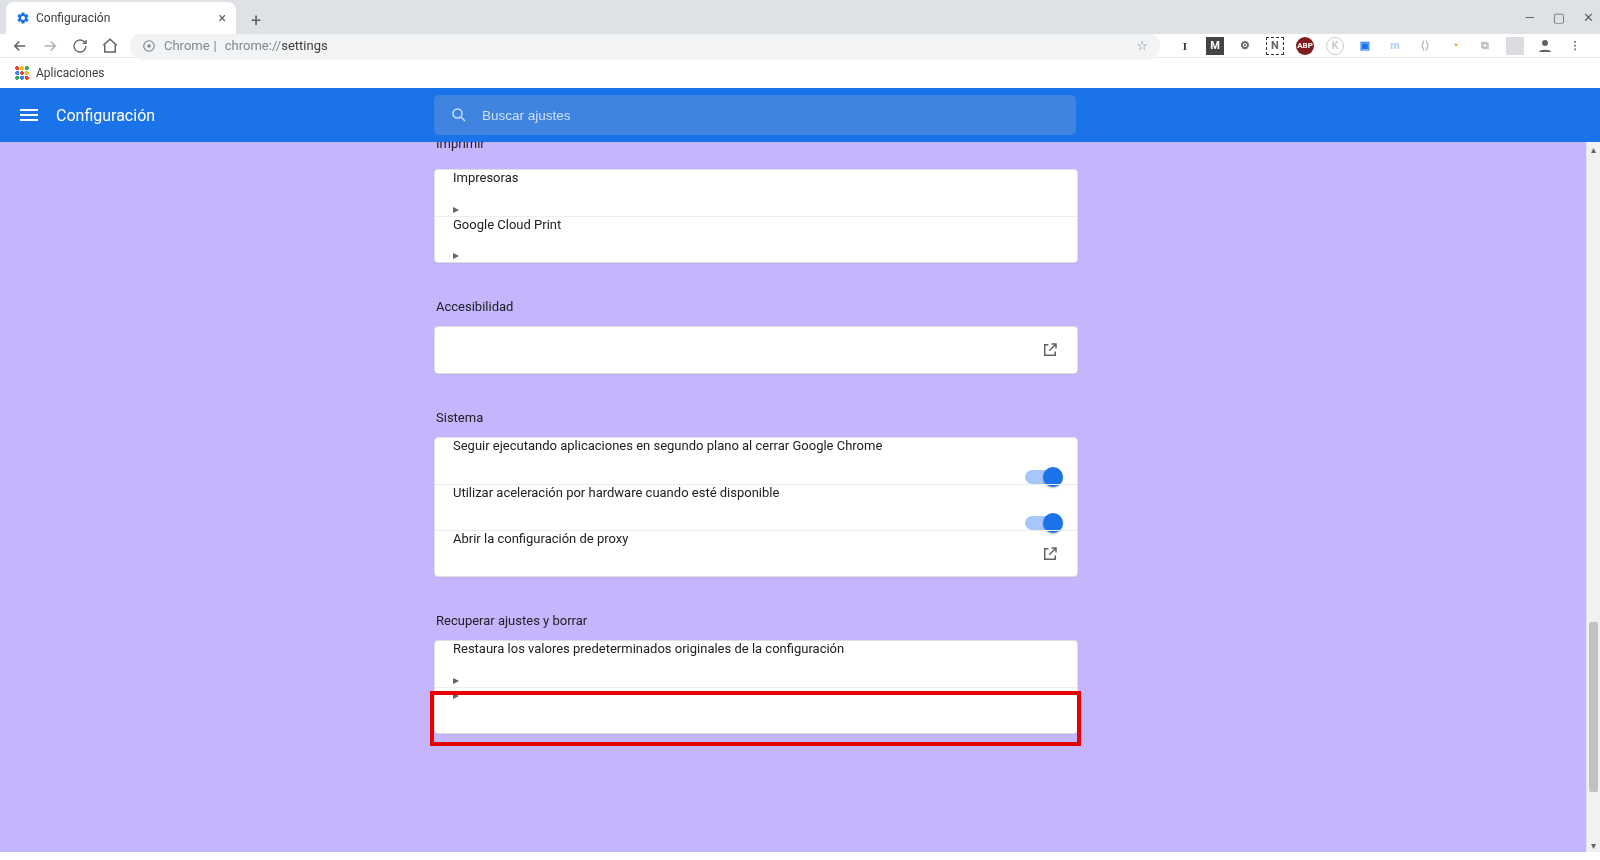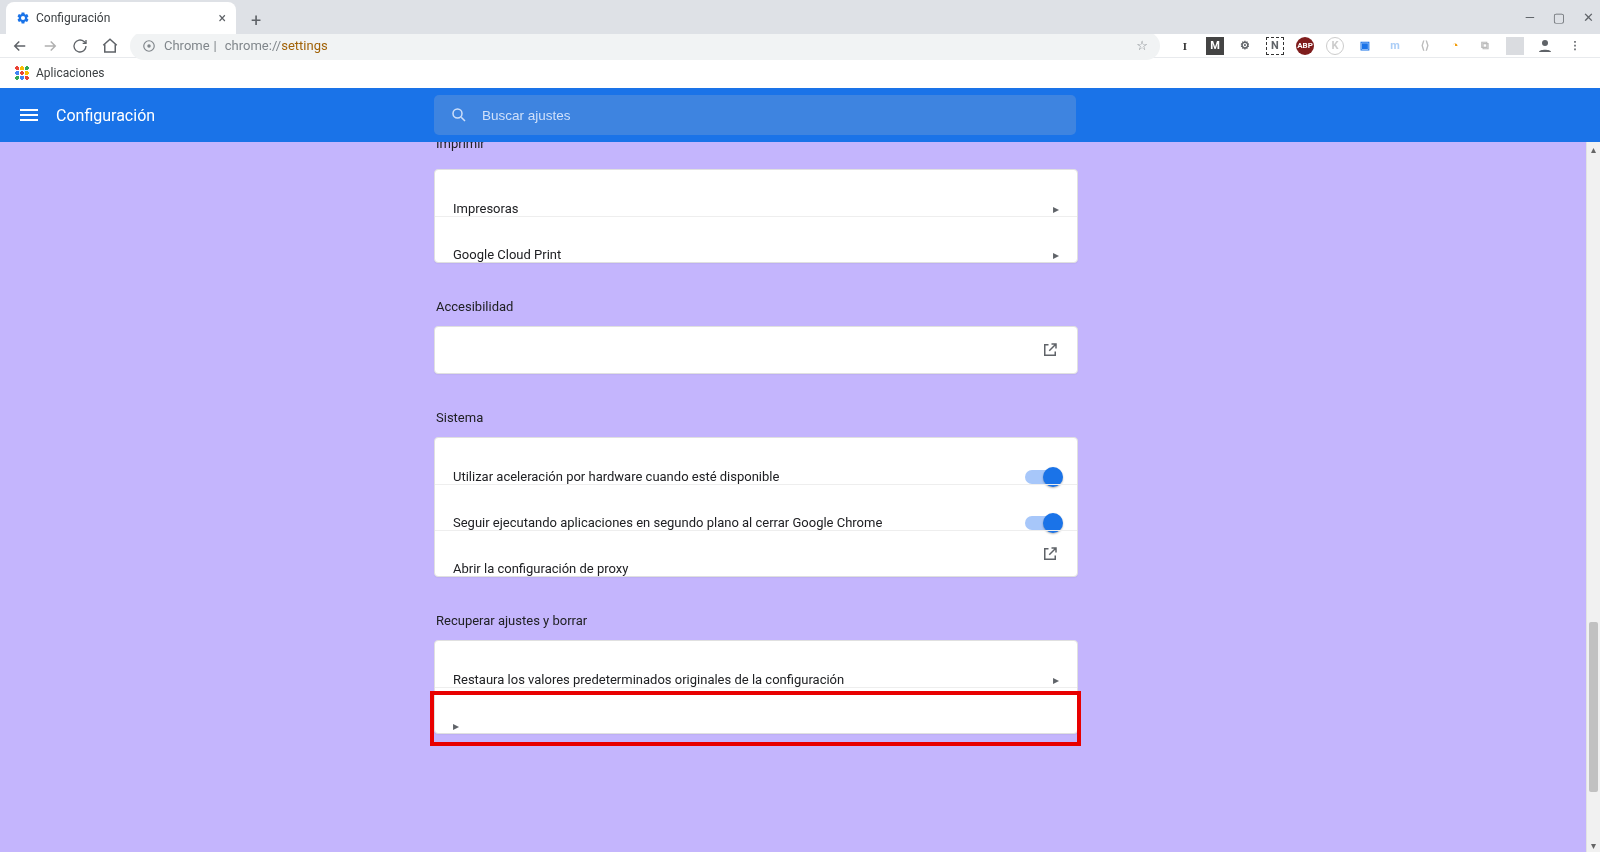--- a/index.html
+++ b/index.html
@@ -51,21 +51,21 @@
     height: 28px;
     background: #f1f3f4;
     border-radius: 14px;
     display: flex; align-items: center;
     padding: 0 12px;
     gap: 8px;
     color: #5f6368;
     font-size: 13px;
   }
   .omnibox .url-faded { color:#80868b; }
-  .omnibox .url-strong { color:#a16207; }
+  .omnibox .url-strong { color:#404040; }
   .omnibox .star { margin-left:auto; color:#80868b; }
   .ext-icons { display:flex; align-items:center; gap:12px; padding:0 6px; }
   .ext-icons span { width:18px; height:18px; display:inline-flex; align-items:center; justify-content:center; font-size:11px; font-weight:bold; color:#5f6368; }
   .ext-divider { width:1px; height:18px; background:#dadce0; }
 
   .bookmarks-bar {
     height: 30px;
     background:#fff;
     display:flex; align-items:center;
     gap:6px;
@@ -136,25 +136,26 @@
   }
   .card {
     border:1px solid #e0e0e0;
     border-radius:4px;
     margin-top:12px;
     background:#fff;
     box-shadow: 0 1px 1px rgba(60,64,67,.05);
   }
   .row {
     min-height:46px;
-    display:flex; align-items:flex-end;
+    display:flex; align-items:flex-start;
     padding:0 18px;
     font-size:13px; color:#202124;
     border-top:1px solid #eee;
     position:relative;
+    flex-direction:column;
   }
   .row:first-child { border-top:none; }
   .row .label { flex:1; }
   .row .sub { display:block; color:#5f6368; font-size:12.5px; margin-top:2px; }
   .caret { color:#5f6368; font-size:12px; }
   .open-ext {
     width:18px; height:18px; color:#5f6368;
     position:absolute; right:18px; top:50%; transform:translateY(-50%);
   }
 
@@ -311,25 +312,25 @@
         <svg class="open-ext" viewBox="0 0 24 24" fill="none" stroke="#5f6368" stroke-width="2">
             <path d="M14 4h6v6M20 4l-9 9M19 14v5H5V5h5"></path>
           </svg>
       </div>
     </div>
 
     <div class="gap"></div>
     <div class="section-title">Sistema</div>
     <div class="card">
       <div class="row">
+        <span class="label">Seguir ejecutando aplicaciones en segundo plano al cerrar Google Chrome</span>
+        <div class="toggle"></div>
+      </div>
+      <div class="row">
         <span class="label">Utilizar aceleración por hardware cuando esté disponible</span>
-        <div class="toggle"></div>
-      </div>
-      <div class="row">
-        <span class="label">Seguir ejecutando aplicaciones en segundo plano al cerrar Google Chrome</span>
         <div class="toggle"></div>
       </div>
       <div class="row">
         <span class="label">Abrir la configuración de proxy</span>
         <svg class="open-ext" viewBox="0 0 24 24" fill="none" stroke="#5f6368" stroke-width="2">
             <path d="M14 4h6v6M20 4l-9 9M19 14v5H5V5h5"></path>
           </svg>
       </div>
     </div>
 

